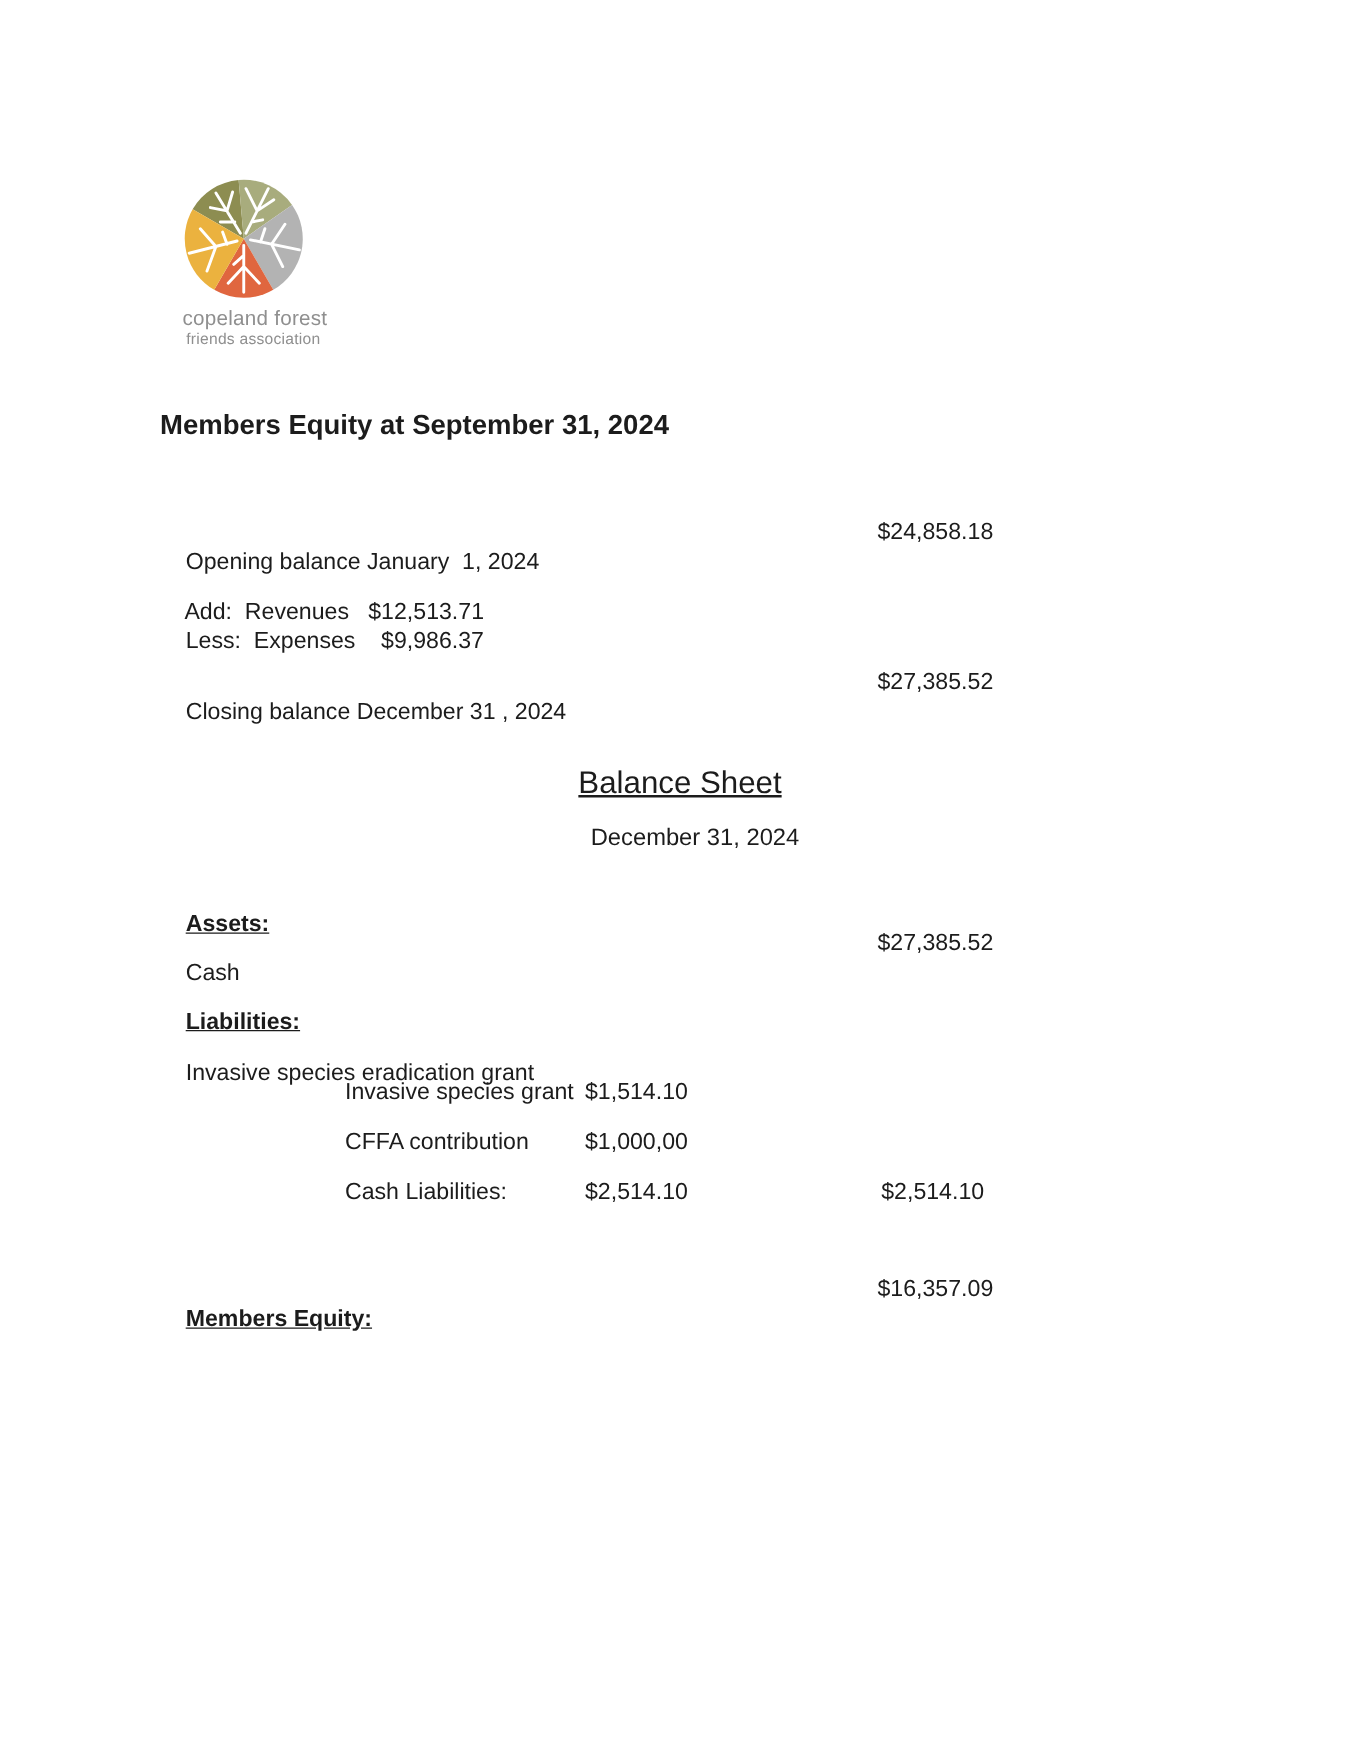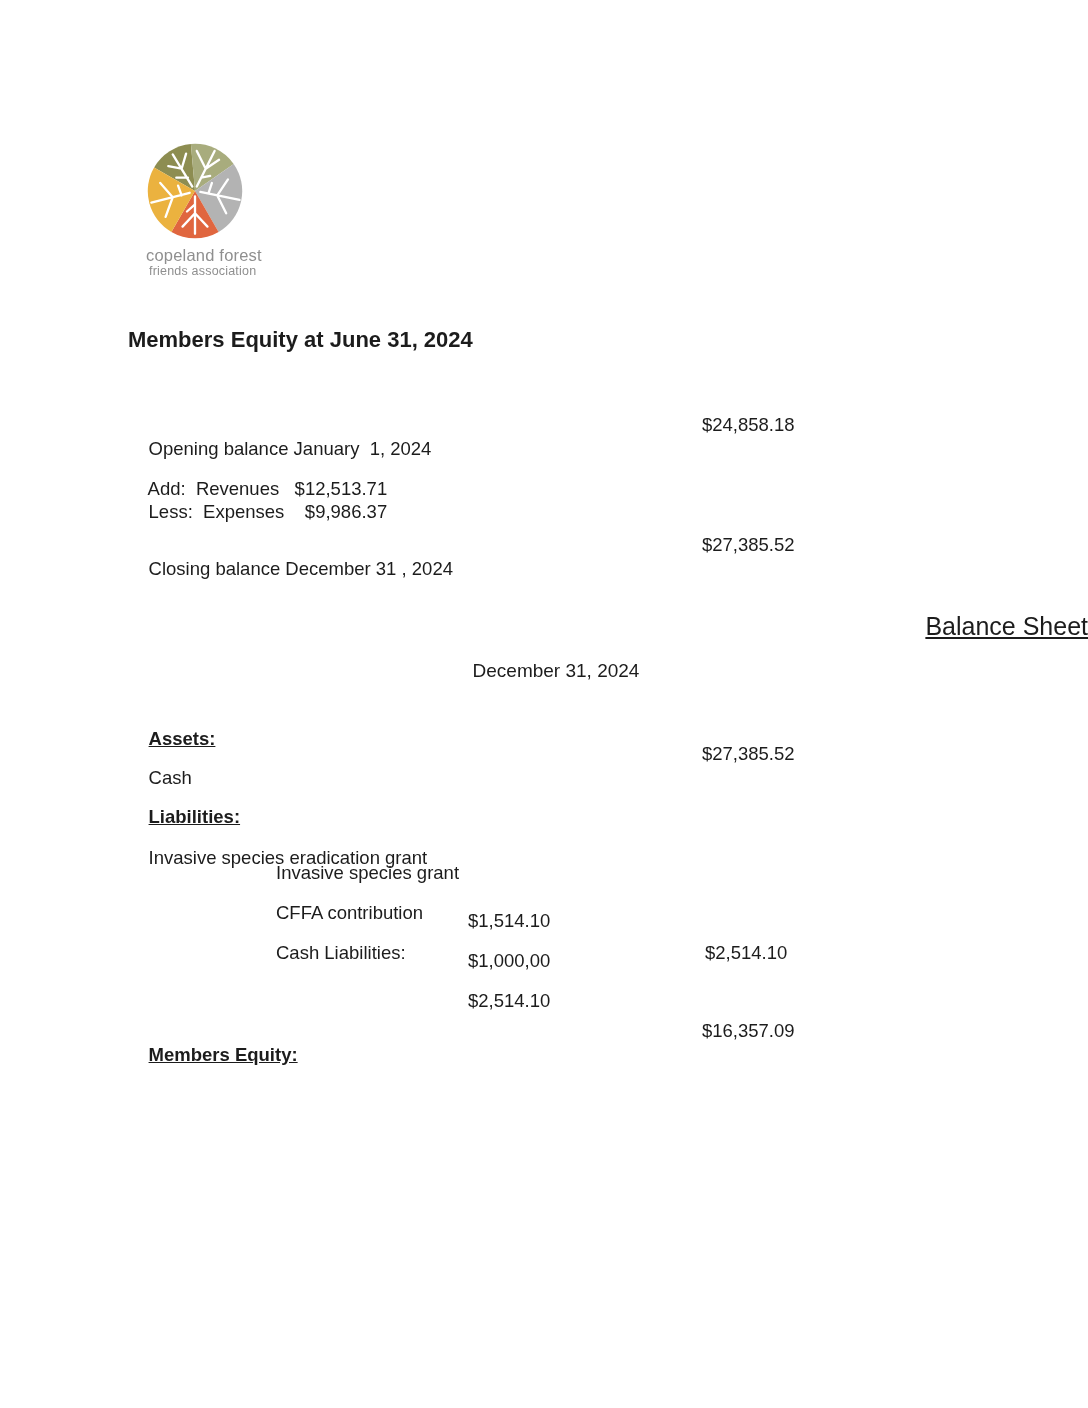--- a/index.html
+++ b/index.html
@@ -28,37 +28,37 @@
     line-height: 24px;
     white-space: pre;
   }
   .row .amt {
     position: absolute;
     left: 574px;
     top: 0;
     white-space: pre;
   }
   .row .lbl2 { position: absolute; left: 148px; top: 0; white-space: pre; }
-  .row .val2 { position: absolute; left: 340px; top: 0; white-space: pre; margin-top: 48px; }
+  .row .val2 { position: absolute; left: 340px; top: 0; white-space: pre; }
   .row .tot  { position: absolute; left: 577px; top: 0; white-space: pre; }
   .hdr { font-weight: bold; text-decoration: underline; }
   .doc-title {
     position: absolute;
     left: 128px;
     top: 327px;
     font-size: 22px;
     font-weight: bold;
     white-space: pre;
   }
   .bs-heading {
     position: absolute;
     left: 0;
     top: 612px;
     width: 1088px;
-    text-align: right;
+    text-align: center;
     font-size: 25px;
     text-decoration: underline;
   }
   .bs-date {
     position: absolute;
     left: 12px;
     top: 660px;
     width: 1088px;
     text-align: center;
     font-size: 19px;
@@ -83,21 +83,21 @@
         <path d="M55,61 L55,103 M55,80 L41,95 M55,80 L69,95 M55,70 L46,78"></path>
         <path d="M49,57 L6,68 M30,62 L16,46 M30,62 L22,84 M40,60 L36,49"></path>
       </g>
     </svg>
     <div class="logo-text">
       <div class="logo-line1">copeland forest</div>
       <div class="logo-line2">friends association</div>
     </div>
   </div>
 
-  <div class="doc-title">Members Equity at June 31, 2024</div>
+  <div class="doc-title">Members Equity at September 31, 2024</div>
 
   <div class="row" style="top:413px">
     <span class="lbl">Opening balance January  1, 2024</span>
     <span class="amt">$24,858.18</span>
   </div>
   <div class="row" style="top:453px">
     <span class="lbl">Add:  Revenues   $12,513.71</span>
     <span class="amt"></span>
   </div>
   <div class="row" style="top:476px">

